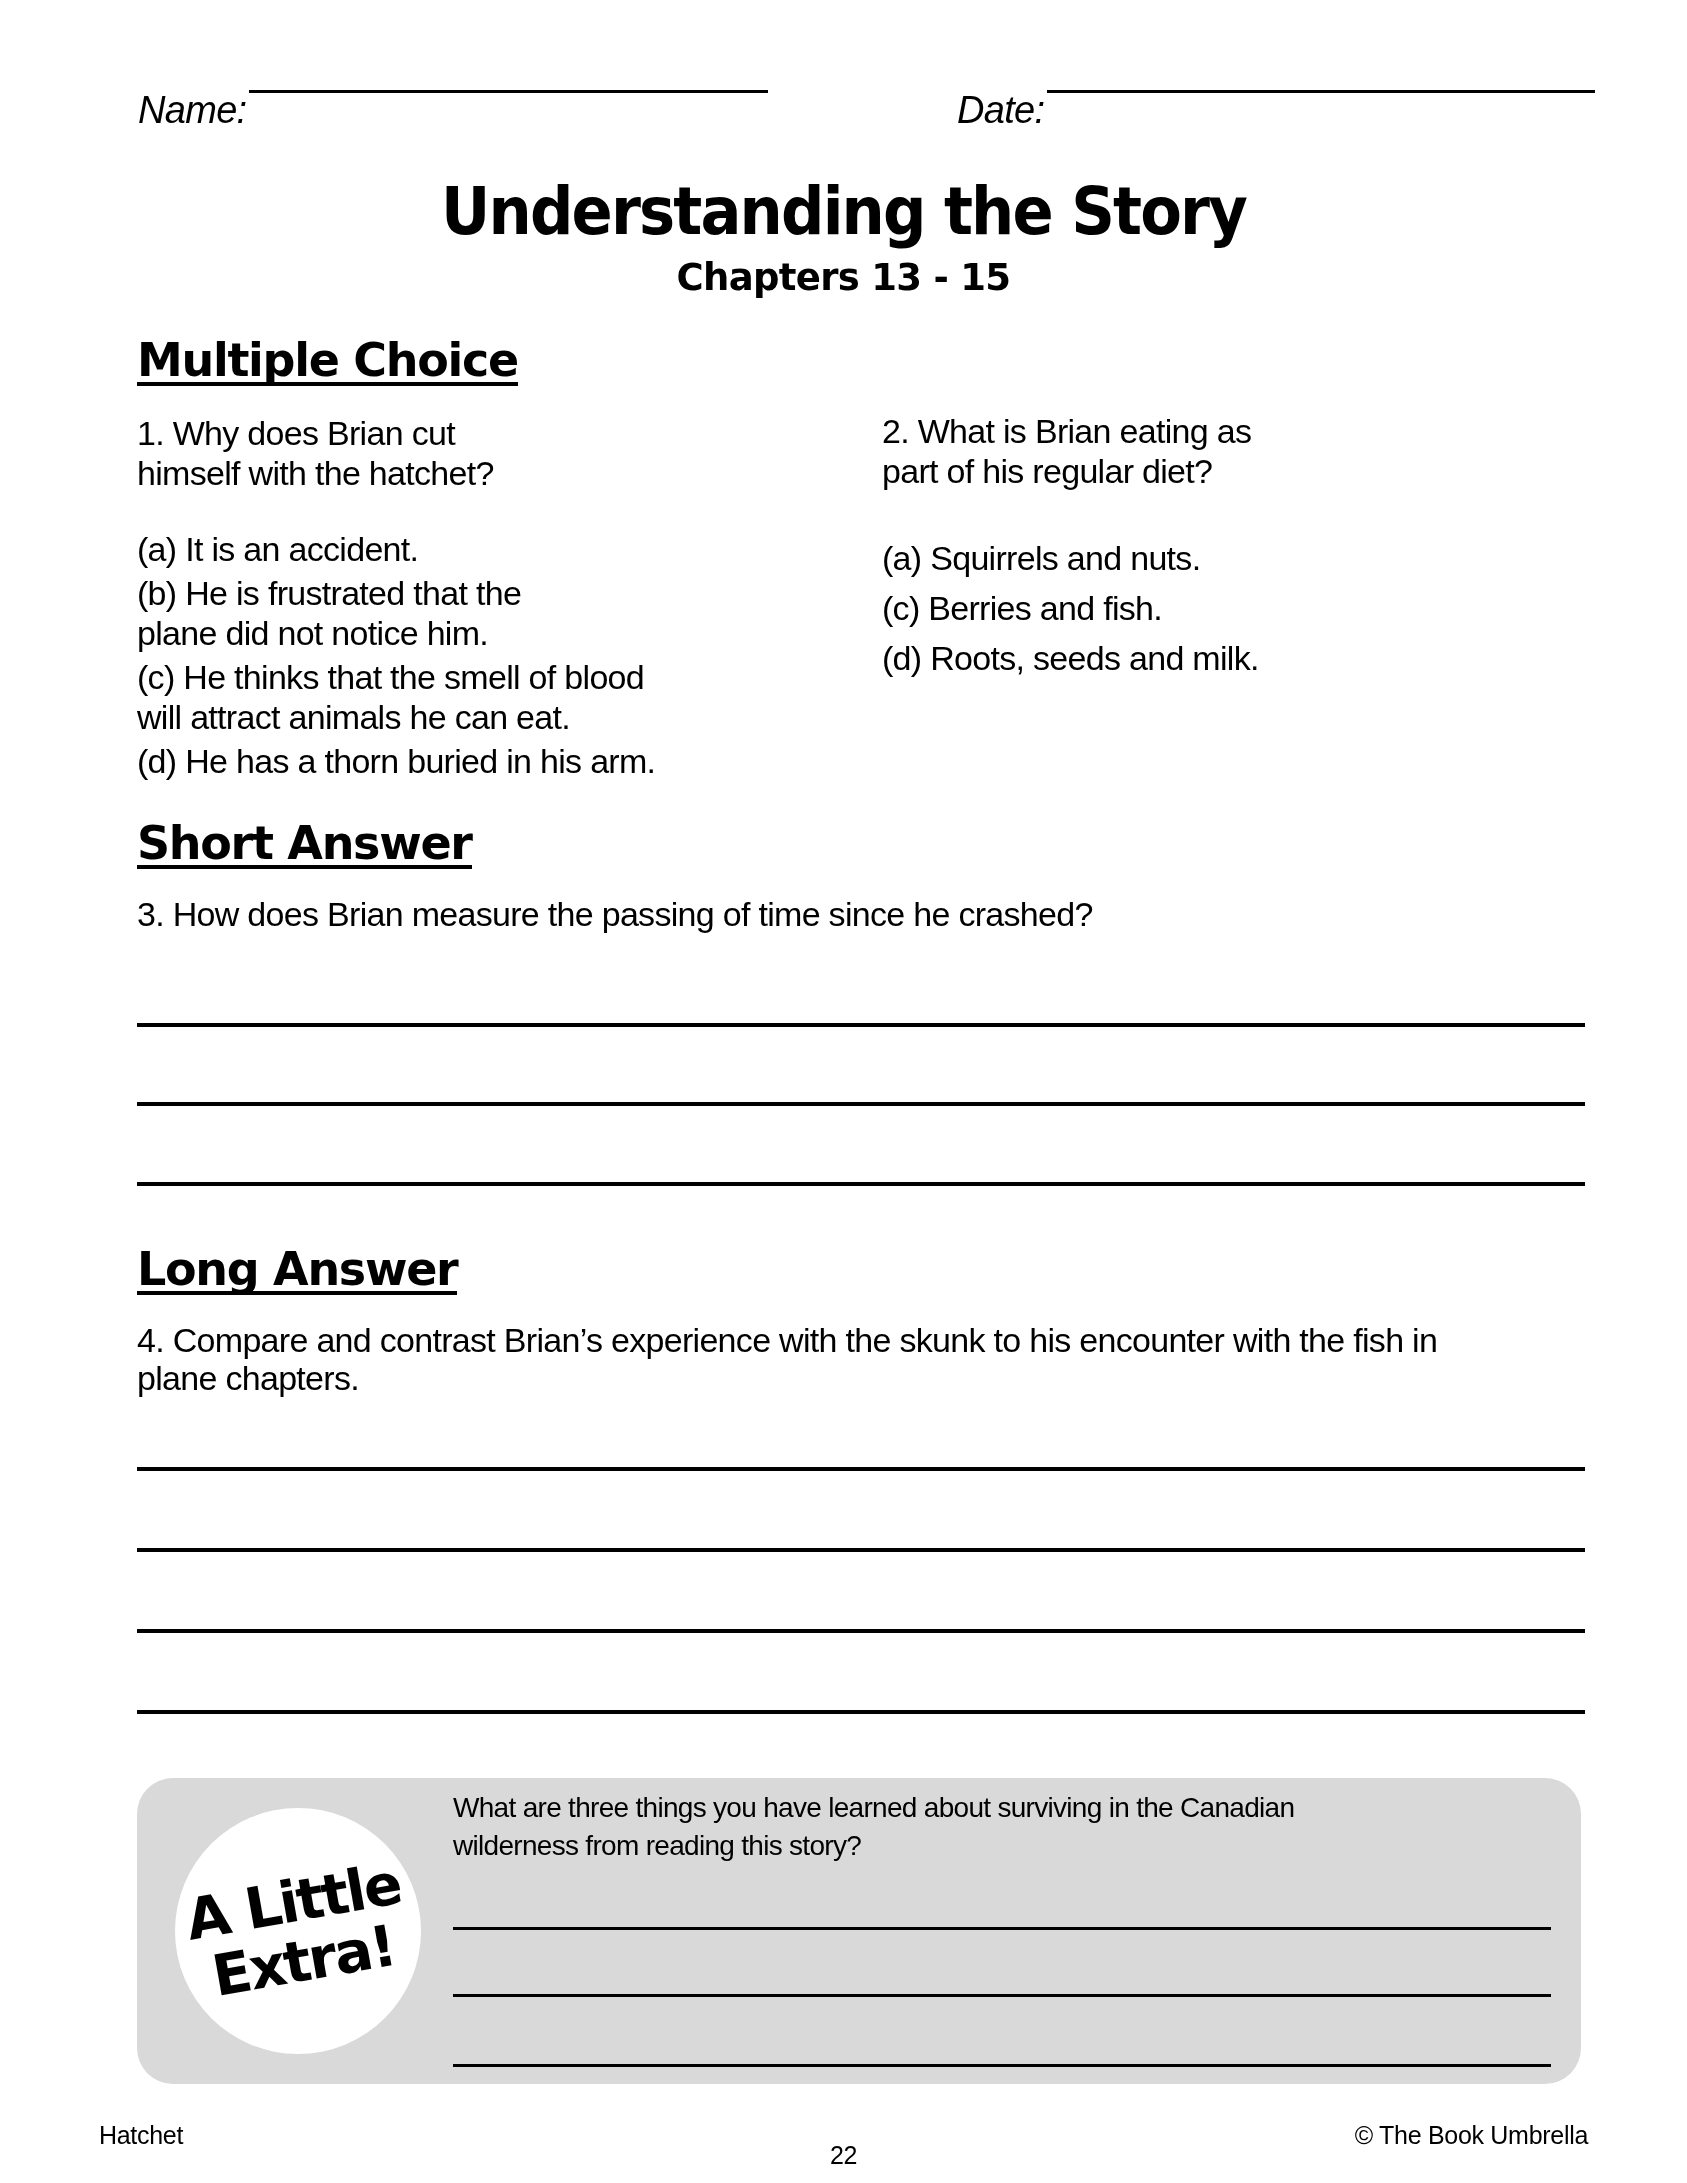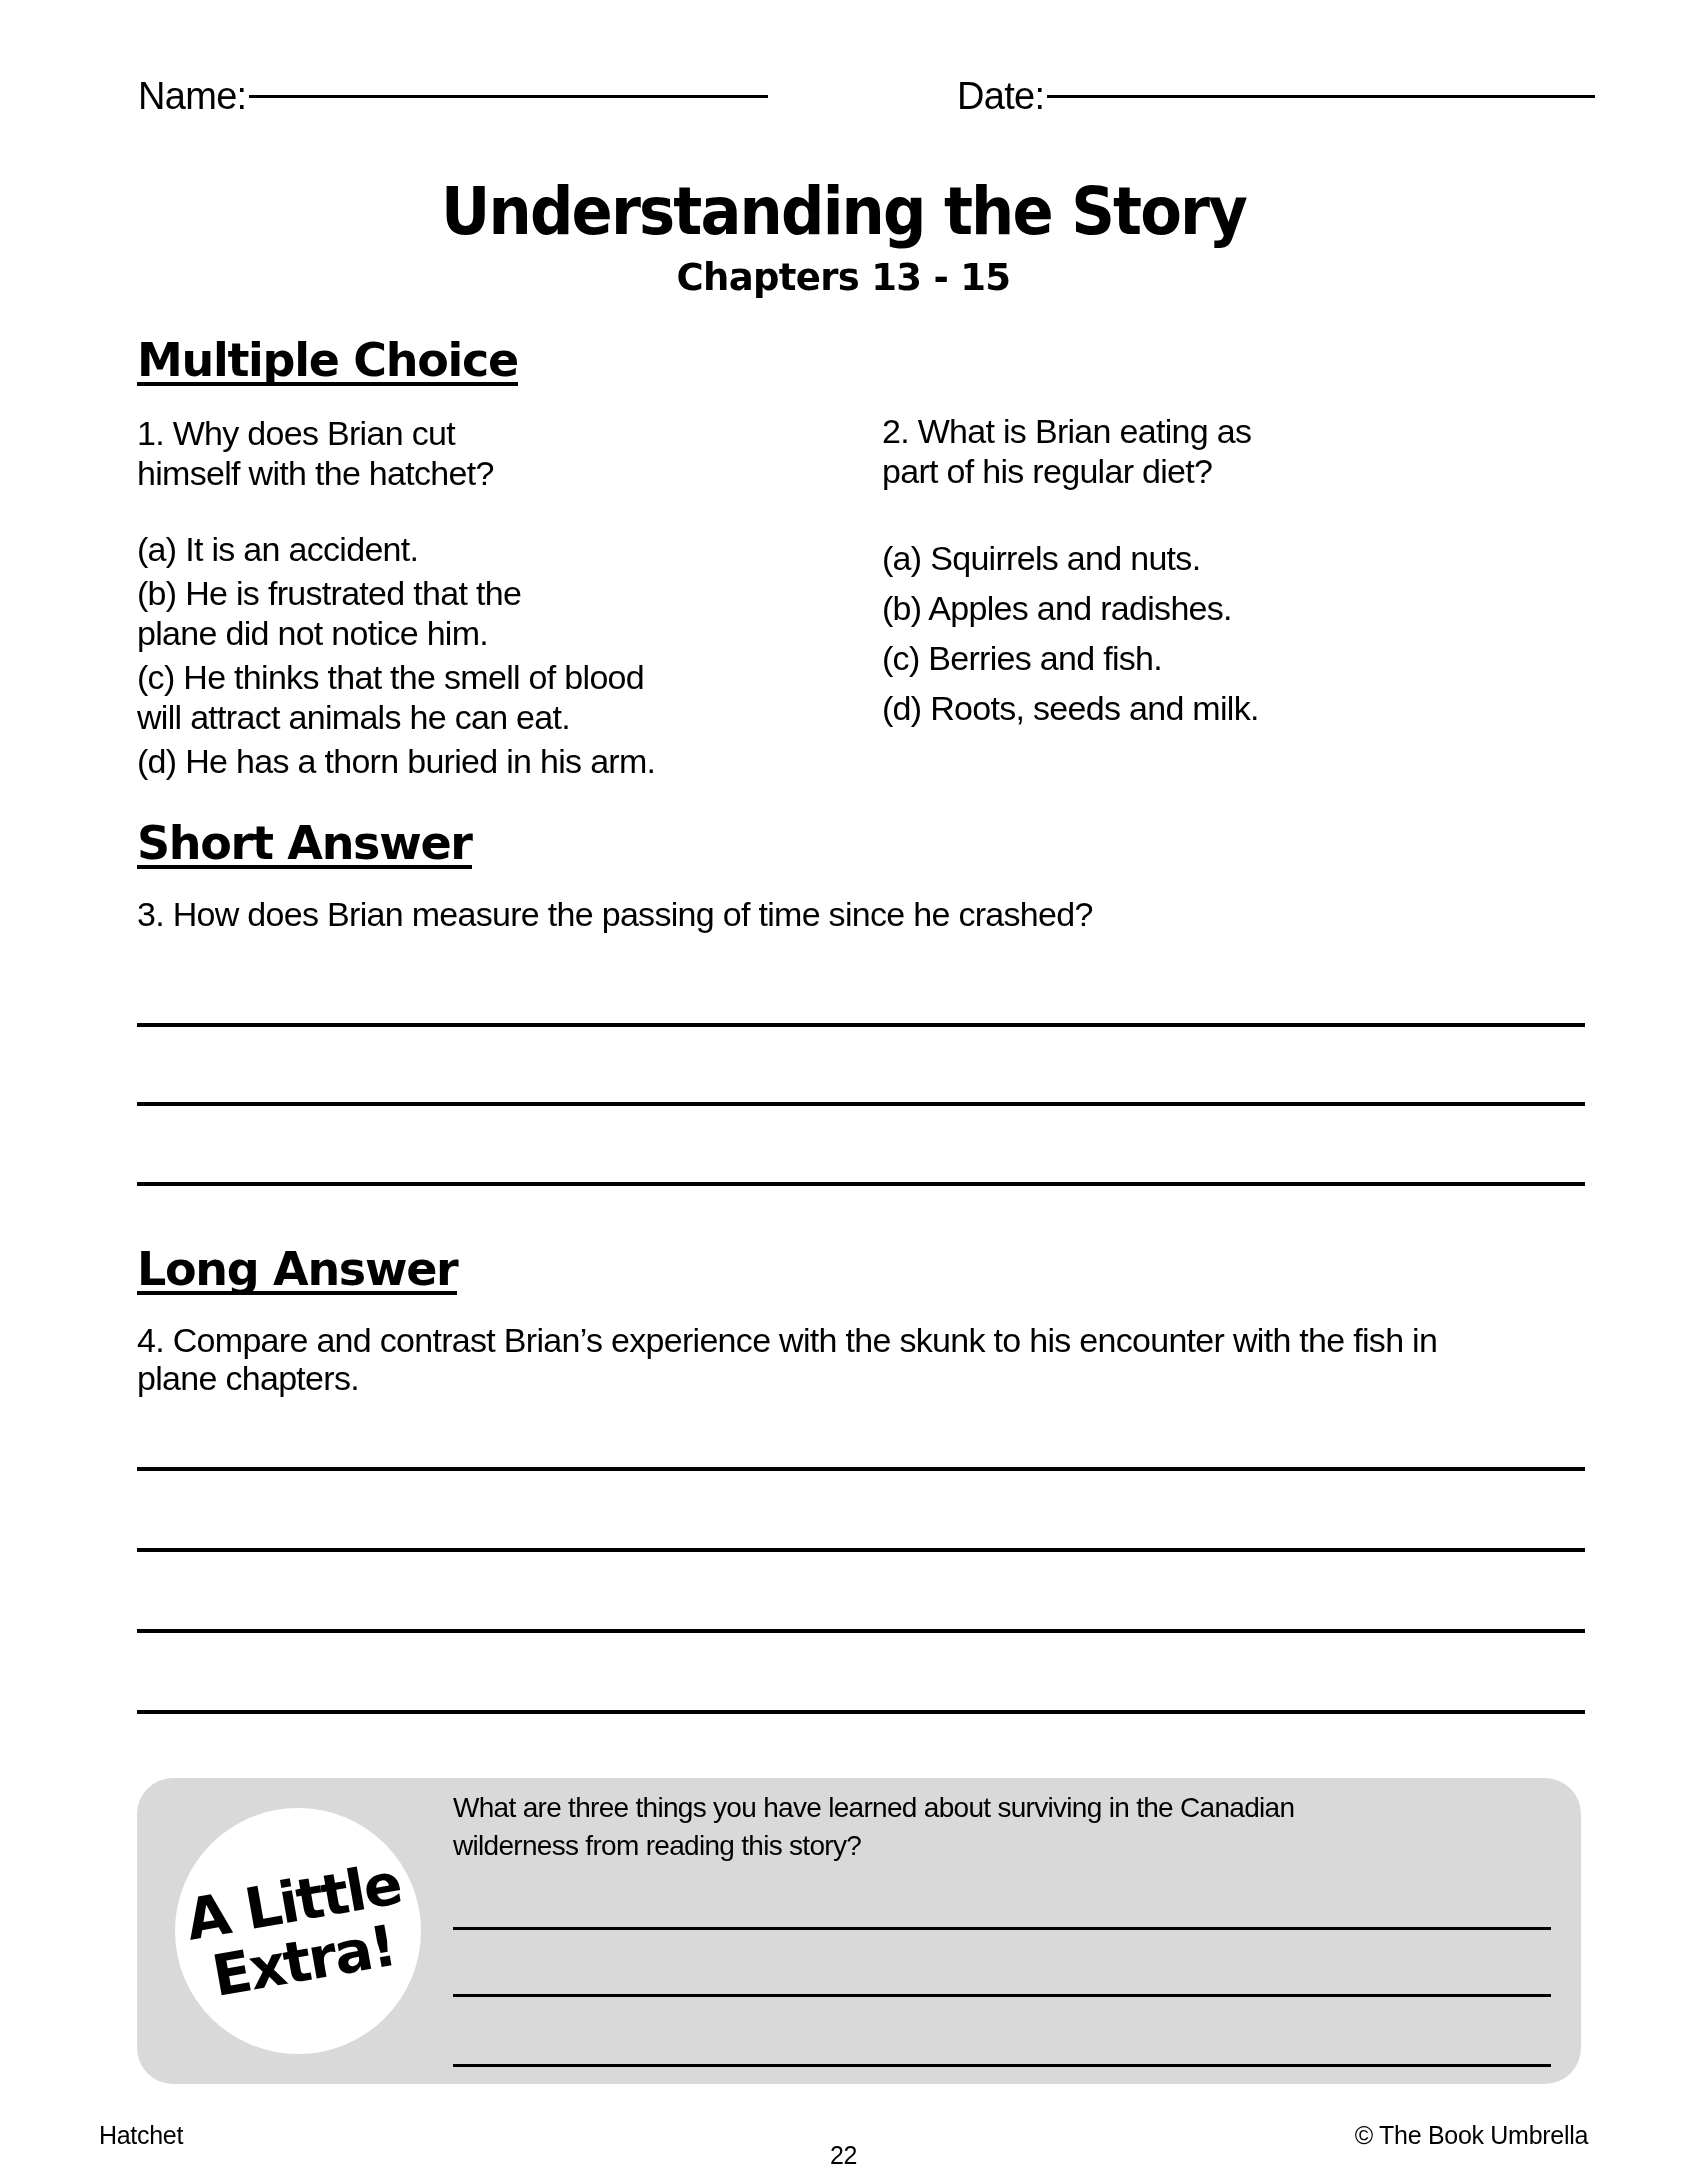--- a/index.html
+++ b/index.html
@@ -6,23 +6,23 @@
   .page {
     position:relative;
     width:1687px; height:2183px;
     background:#ffffff;
     font-family:"Liberation Sans", sans-serif;
     color:#000;
     overflow:hidden;
   }
   
   .field {
-    position:absolute; top:76px; height:41px;
-    display:flex; align-items:center;
-    font-size:38px; line-height:41px; letter-spacing:-0.7px;
+    position:absolute; top:90px; height:41px;
+    display:flex; align-items:flex-start;
+    font-size:38px; line-height:41px; letter-spacing:-0.7px;font-style:italic;
   }
   .field-name { left:138px; width:630px; }
   .field-date { left:957px; width:638px; }
   .field .lbl { flex:0 0 auto; }
   .field .writeline { flex:1 1 auto; border-bottom:3.3px solid #000; margin-left:2.6px; }
 
   
   .title {
     position:absolute; top:175px; left:0; width:100%;
     text-align:center;
@@ -157,23 +157,20 @@
   <div class="col col-right bodytext">
     <div class="q-text">
       <div class="tline">2. What is Brian eating as</div>
       <div class="tline">part of his regular diet?</div>
     </div>
     <div class="options">
       <p class="option">
         <span class="tline">(a) Squirrels and nuts.</span>
       </p>
       <p class="option">
-        <span class="tline">(b) Apples and radishes.</span>
-      </p>
-      <p class="option">
         <span class="tline">(c) Berries and fish.</span>
       </p>
       <p class="option">
         <span class="tline">(d) Roots, seeds and milk.</span>
       </p>
     </div>
   </div>
 
   <div class="sec-heading h-sa">
     <span>Short Answer</span>

